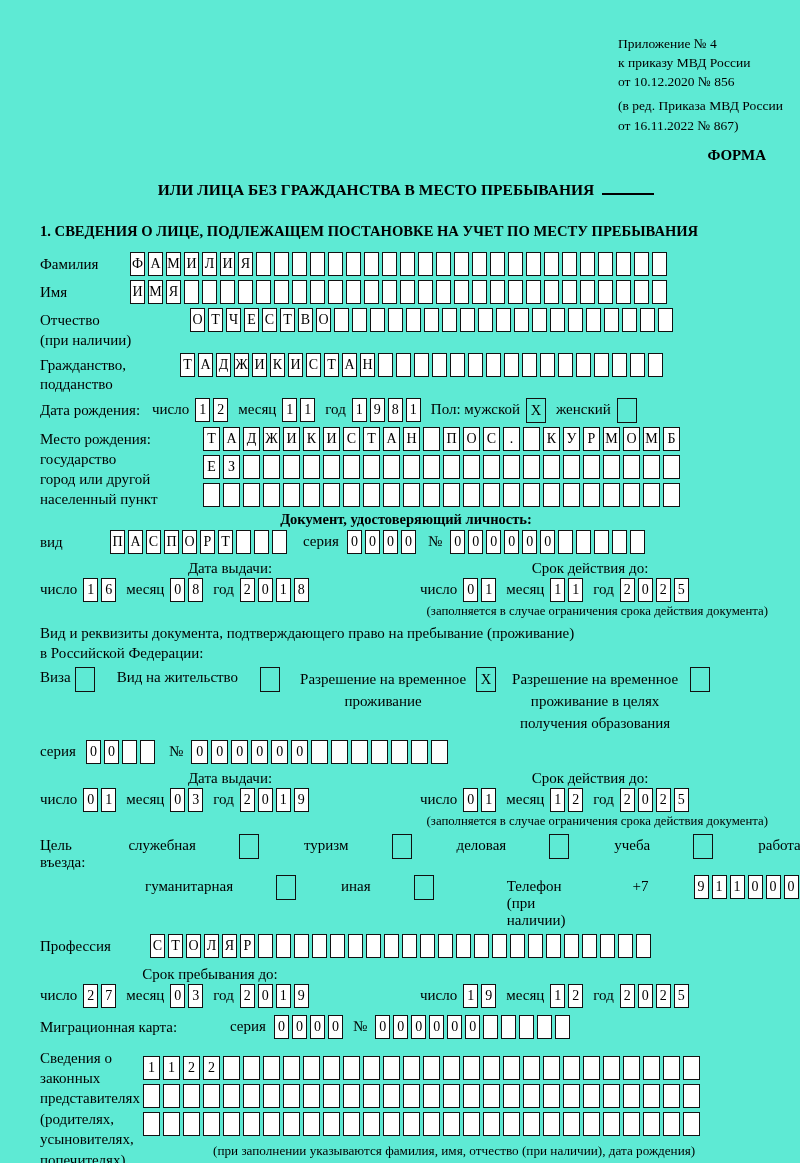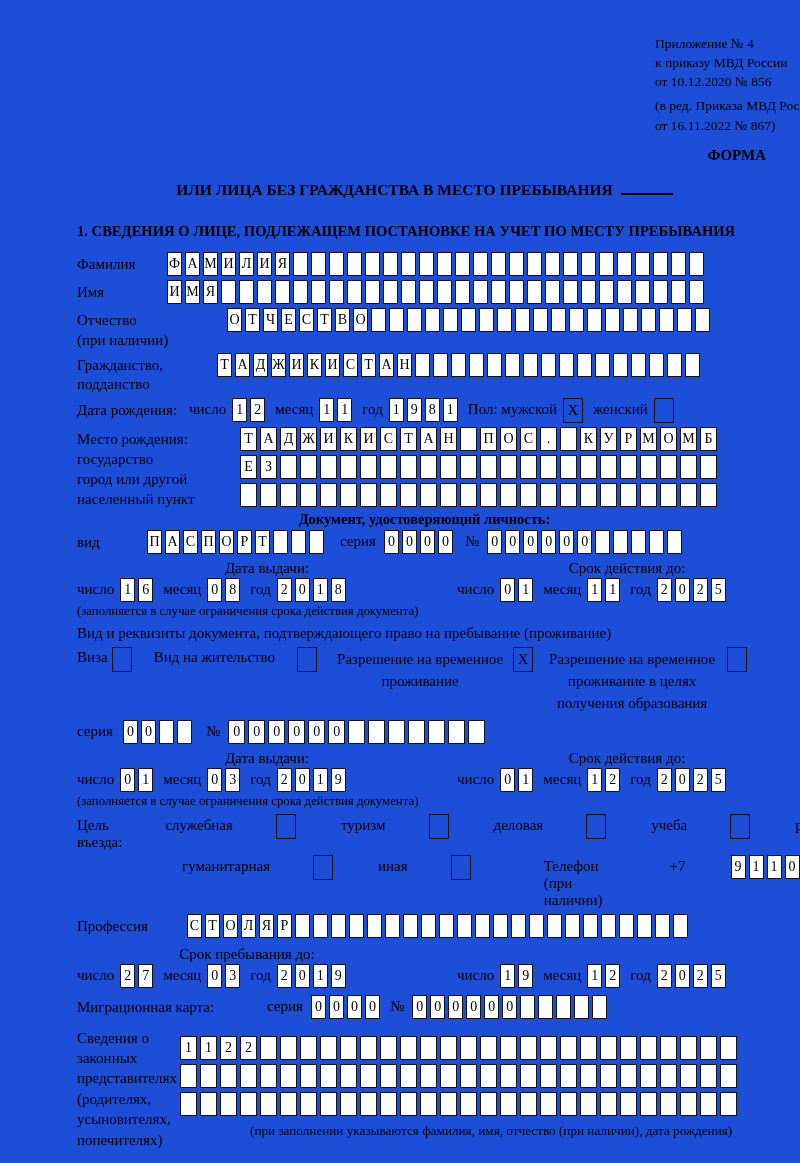--- a/index.html
+++ b/index.html
@@ -1,20 +1,20 @@
 <!DOCTYPE html>
 <html lang="ru"><head>
 <meta charset="utf-8">
 <style>
   * { box-sizing: border-box; }
   html,body { margin:0; padding:0; }
   body { background:#9a9a9a; }
   .page {
-    width:800px; height:1163px; margin:0 auto; background:#1d4ed8;
-    font-family:"Liberation Serif", serif; color:#000; overflow:hidden; position:relative;padding-left:37px;
+    width:800px; height:1163px; margin:0 auto; background:#5eead4;
+    font-family:"Liberation Serif", serif; color:#000; overflow:hidden; position:relative;
   }
   .inner { padding:34px 28px 0 40px; }
 
   .hdr-right { margin-left:578px; width:195px; font-size:13.5px; line-height:1.42; }
   .hdr-right .grp2 { margin-top:5px; }
 
   .forma { text-align:right; padding-right:6px; font-weight:bold; font-size:15px; margin-top:12px; }
 
   .title { text-align:center; font-weight:bold; font-size:15.5px; line-height:1.5; margin-top:14px; }
   .blank-line { display:inline-block; width:52px; height:13px; border-bottom:2px solid #000; margin-left:8px; }
@@ -37,21 +37,21 @@
   .gs { margin-right:6px; }
 
   .center-heading { text-align:center; font-weight:bold; font-size:14.5px; margin-top:2px; }
 
   .dates-hdr { display:flex; margin-top:6px; font-size:15px; }
   .dh-l { width:380px; text-align:center; flex:none; }
   .dh-r { width:340px; text-align:center; flex:none; }
   .dates-row { display:flex; margin-top:1px; }
   .dg { display:flex; align-items:flex-start; }
   .dg-l { width:380px; flex:none; }
-  .note-r { font-size:12.8px; margin-top:2px; padding-right:4px; }
+  .note-r { text-align:right; font-size:12.8px; margin-top:2px; padding-right:4px; }
 
   .plain { font-size:15px; margin-top:6px; }
   .permits { display:flex; align-items:flex-start; margin-top:4px; font-size:15px; }
   .permit-txt { text-align:center; line-height:1.45; }
   .permits .cb { margin-top:1px; }
 
   .purpose-line { display:flex; align-items:flex-start; font-size:15px;gap:37px; }
   .purpose-line .cb { margin:0 8px 0 6px; }
   .purpose-line .t { padding-top:3px; }
 
@@ -412,20 +412,21 @@
             <div class="cell">2</div>
             <div class="cell">0</div>
             <div class="cell">2</div>
             <div class="cell">5</div>
           </div>
       </div>
     </div>
     <div class="note-r">(заполняется в случае ограничения срока действия документа)</div>
 
     <div class="plain">Вид и реквизиты документа, подтверждающего право на пребывание (проживание)</div>
+    <div class="plain" style="margin-top:3px">в Российской Федерации:</div>
 
     <div class="permits">
       <div class="t" style="padding-top:3px">Виза</div>
       <div class="cb" style="margin-left:4px"></div>
       <div class="t" style="padding-top:3px; margin-left:22px">Вид на жительство</div>
       <div class="cb" style="margin-left:22px"></div>
       <div class="permit-txt" style="margin-left:20px; padding-top:3px">
         <div>Разрешение на временное</div>
         <div>проживание</div>
       </div>

